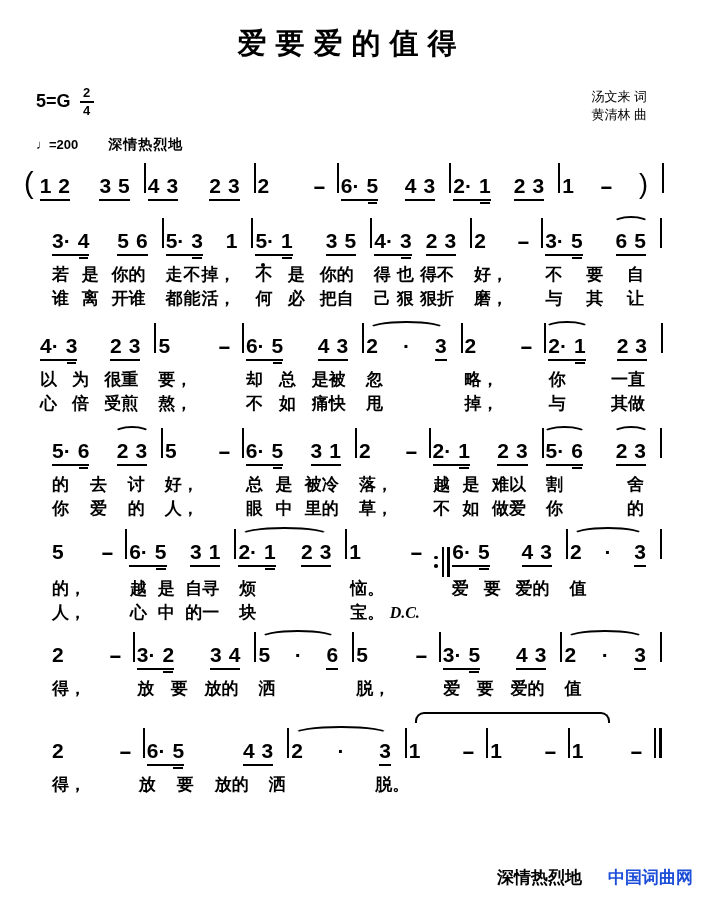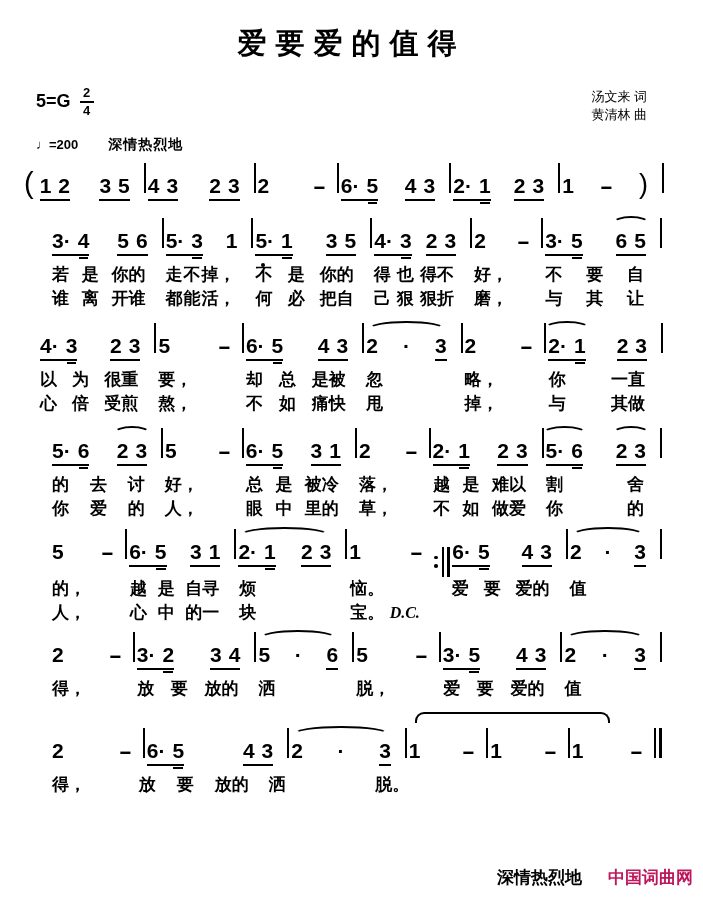--- a/index.html
+++ b/index.html
@@ -881,15 +881,15 @@
           <div class="lyrm single" style="flex-grow: 80;"></div>
           <span class="barsp" style="width: 2px;"></span>
           <div class="lyrm single" style="flex-grow: 86;"></div>
           <span class="barsp" style="width: 9px;"></span>
         </div>
       </div>
     </div>
 
   <div class="footer">
     <span>深情热烈地</span>
-    <span style="color: #be185d;">中国词曲网</span>
+    <span style="color: #1d4ed8;">中国词曲网</span>
   </div>
 </div>
 
 </body></html>

